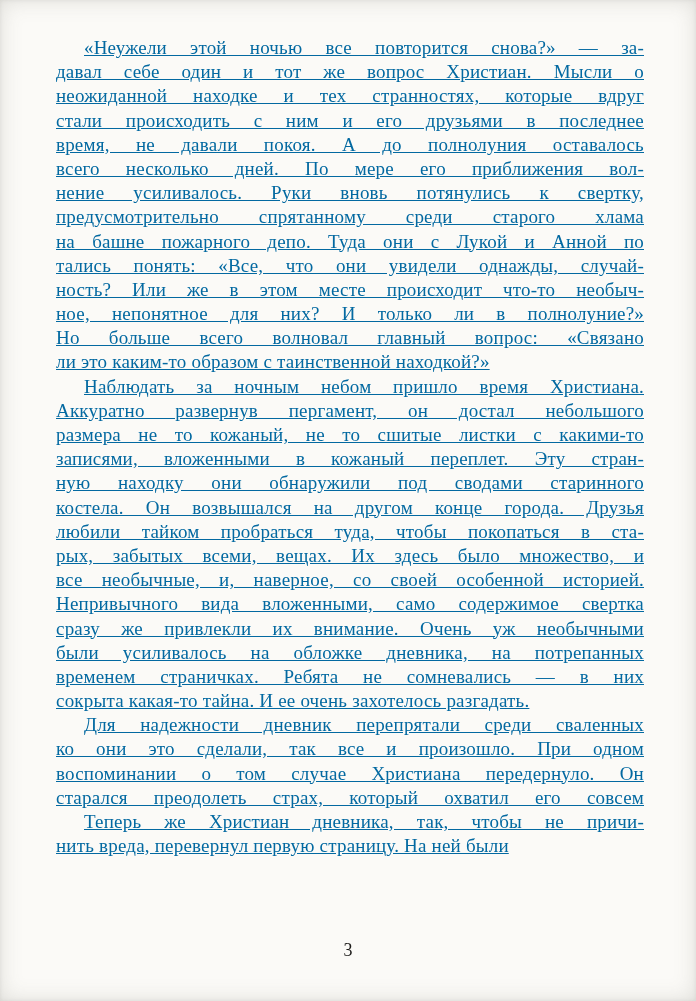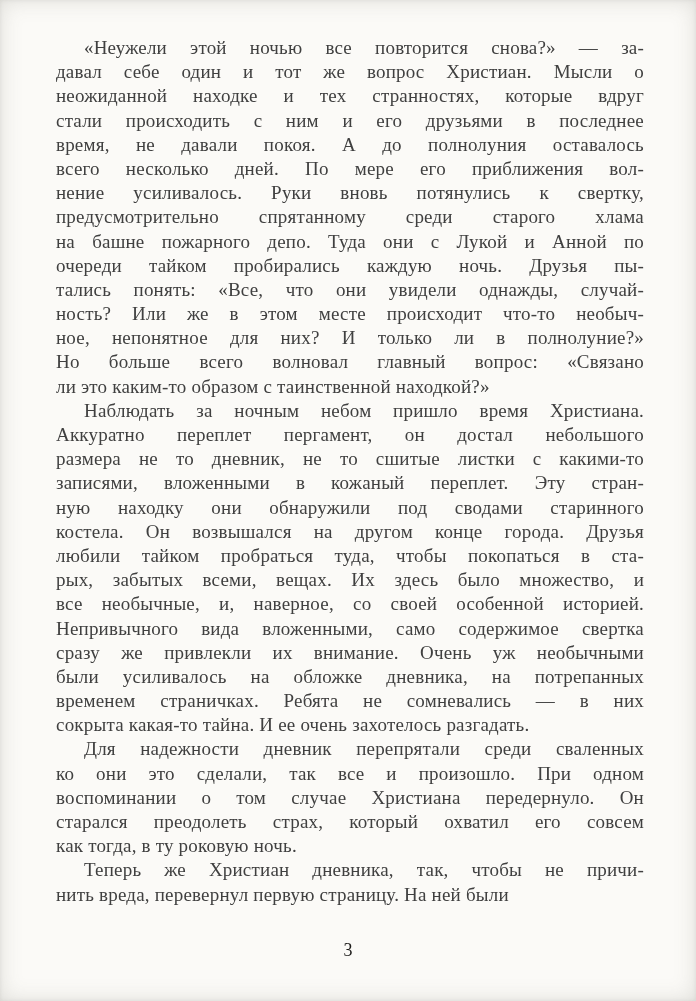--- a/index.html
+++ b/index.html
@@ -16,21 +16,22 @@
     height: 1001px;
     background: #fbfaf7;
     box-shadow: inset 0 0 22px rgba(90, 88, 80, 0.18), inset 0 0 4px rgba(90, 88, 80, 0.12);
     overflow: hidden;
   }
   .text-block {
     position: absolute;
     left: 56px;
     top: 36px;
     width: 588px;
-    color: #404040;
+    color: #0369a1;
+    text-decoration: underline;
   }
   .para {
     margin: 0;
   }
   .line {
     font-size: 19px;
     line-height: 24.2px;
     letter-spacing: 0.2px;
     text-align: justify;
     text-align-last: justify;
@@ -63,49 +64,47 @@
       <div class="para">
         <div class="line first">«Неужели этой ночью все повторится снова?» — за-</div>
         <div class="line">давал себе один и тот же вопрос Христиан. Мысли о</div>
         <div class="line">неожиданной находке и тех странностях, которые вдруг</div>
         <div class="line">стали происходить с ним и его друзьями в последнее</div>
         <div class="line">время, не давали покоя. А до полнолуния оставалось</div>
         <div class="line">всего несколько дней. По мере его приближения вол-</div>
         <div class="line">нение усиливалось. Руки вновь потянулись к свертку,</div>
         <div class="line">предусмотрительно спрятанному среди старого хлама</div>
         <div class="line">на башне пожарного депо. Туда они с Лукой и Анной по</div>
-        <div class="line">очереди тайком пробирались каждую ночь. Друзья пы-</div>
         <div class="line">тались понять: «Все, что они увидели однажды, случай-</div>
         <div class="line">ность? Или же в этом месте происходит что-то необыч-</div>
         <div class="line">ное, непонятное для них? И только ли в полнолуние?»</div>
         <div class="line">Но больше всего волновал главный вопрос: «Связано</div>
         <div class="line last">ли это каким-то образом с таинственной находкой?»</div>
       </div>
       <div class="para">
         <div class="line first">Наблюдать за ночным небом пришло время Христиана.</div>
-        <div class="line">Аккуратно переплет пергамент, он достал небольшого</div>
-        <div class="line">размера не то дневник, не то сшитые листки с какими-то</div>
+        <div class="line">Аккуратно развернув пергамент, он достал небольшого</div>
+        <div class="line">размера не то кожаный, не то сшитые листки с какими-то</div>
         <div class="line">записями, вложенными в кожаный переплет. Эту стран-</div>
         <div class="line">ную находку они обнаружили под сводами старинного</div>
         <div class="line">костела. Он возвышался на другом конце города. Друзья</div>
         <div class="line">любили тайком пробраться туда, чтобы покопаться в ста-</div>
         <div class="line">рых, забытых всеми, вещах. Их здесь было множество, и</div>
         <div class="line">все необычные, и, наверное, со своей особенной историей.</div>
         <div class="line">Непривычного вида вложенными, само содержимое свертка</div>
         <div class="line">сразу же привлекли их внимание. Очень уж необычными</div>
         <div class="line">были усиливалось на обложке дневника, на потрепанных</div>
         <div class="line">временем страничках. Ребята не сомневались — в них</div>
         <div class="line last">сокрыта какая-то тайна. И ее очень захотелось разгадать.</div>
       </div>
       <div class="para">
         <div class="line first">Для надежности дневник перепрятали среди сваленных</div>
         <div class="line">ко они это сделали, так все и произошло. При одном</div>
         <div class="line">воспоминании о том случае Христиана передернуло. Он</div>
         <div class="line">старался преодолеть страх, который охватил его совсем</div>
-        <div class="line last">как тогда, в ту роковую ночь.</div>
       </div>
       <div class="para">
         <div class="line first">Теперь же Христиан дневника, так, чтобы не причи-</div>
         <div class="line last">нить вреда, перевернул первую страницу. На ней были</div>
       </div>
     </div>
   <div class="page-number">3</div>
 </div>
 
 </body></html>

